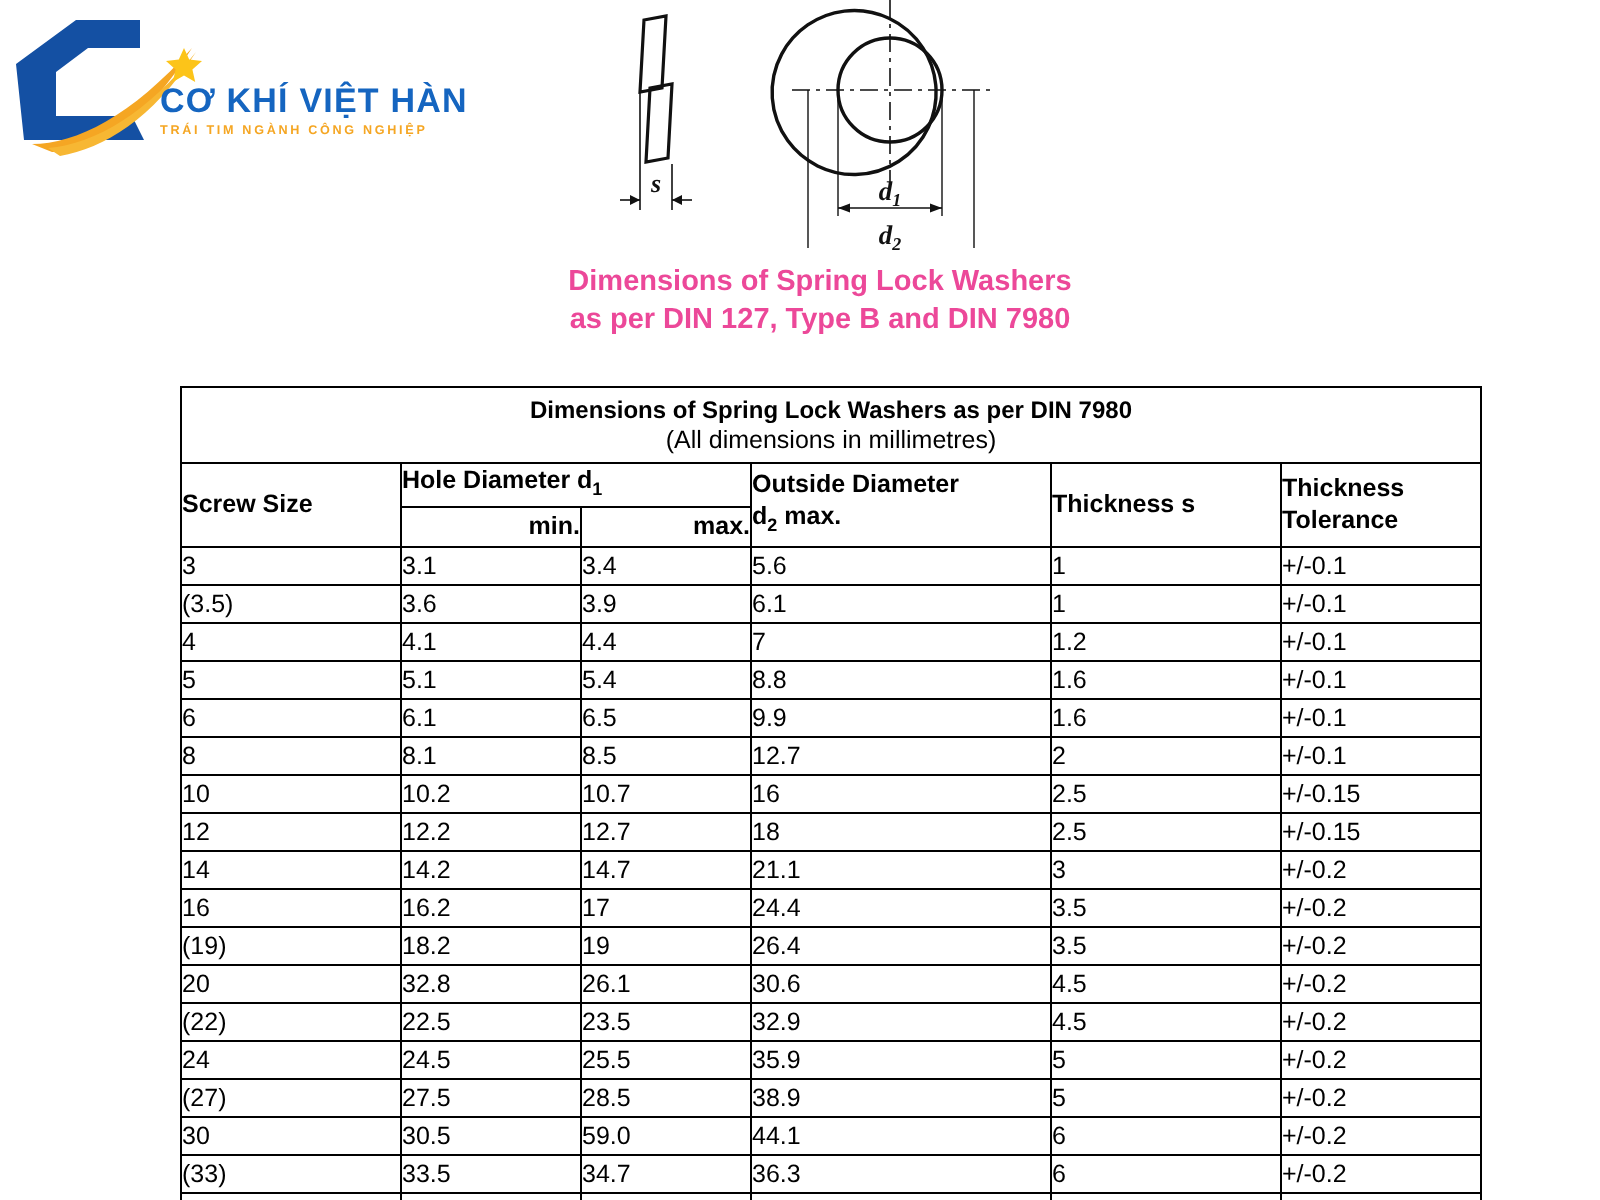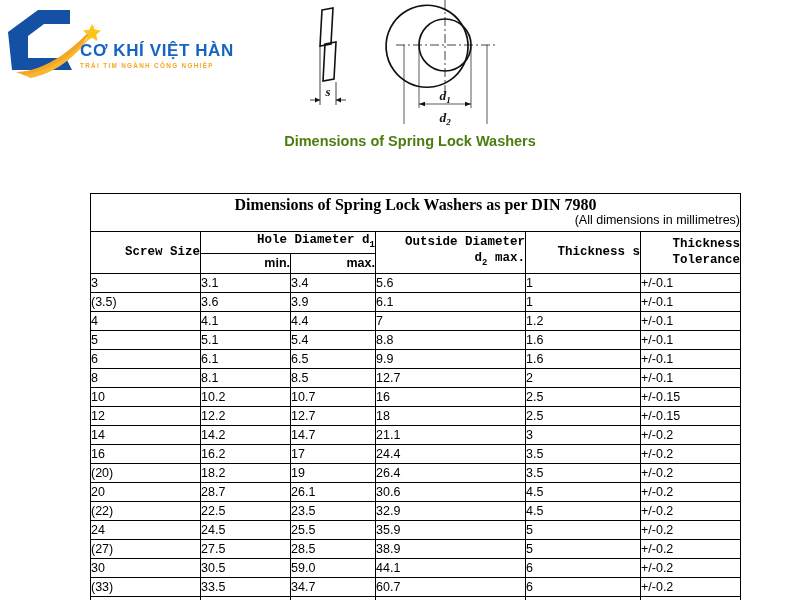--- a/index.html
+++ b/index.html
@@ -66,21 +66,21 @@
   
   #caption {
     position: absolute;
     left: 180px;
     top: 132px;
     width: 460px;
     text-align: center;
     font-size: 14.5px;
     font-weight: bold;
     line-height: 19px;
-    color: #4d7c0f;
+    color: #ec4899;
   }
 
   
   #table-wrap {
     position: absolute;
     left: 90px;
     top: 193px;
     width: 650px;
   }
   table.dims {
@@ -90,41 +90,39 @@
     font-size: 12.5px;
   }
   table.dims td, table.dims th {
     border: 1px solid #000000;
     padding: 0;
     vertical-align: middle;
   }
   .ttl-cell {
     text-align: center;
     font-weight: bold;
-    font-size: 16px;
+    font-size: 12px;
     padding: 3px 0 0 0 !important;
     line-height: 16px;
     border-bottom: none !important;
-    font-family: Liberation Serif, serif;
   }
   .sub-cell {
-    text-align: right;
+    text-align: center;
     font-size: 12.5px;
     font-weight: normal;
     padding: 0 0 3px 0 !important;
     line-height: 15px;
     border-top: none !important;
   }
   .hd {
-    text-align: right;
+    text-align: left;
     font-weight: bold;
     font-size: 12.5px;
     line-height: 16px;
     height: 20px;
-    font-family: Liberation Mono, monospace;
   }
   .hd.two-line {
     line-height: 16px;
     margin-top: 39px;
   }
   .hd-sub {
     text-align: right;
     font-weight: bold;
     font-size: 12.5px;
     height: 19px;
@@ -196,20 +194,21 @@
 
   <g stroke="#111111" stroke-width="0.7" fill="none">
     <line x1="104" y1="45" x2="104" y2="124"></line>
     <line x1="187" y1="45" x2="187" y2="124"></line>
   </g>
   <text x="145" y="122" font-family="'Liberation Serif', serif" font-size="13.5" font-weight="bold" font-style="italic" text-anchor="middle" fill="#111111">d<tspan font-size="9" dy="3">2</tspan></text>
 </svg>
 
 <div id="caption">
   <div>Dimensions of Spring Lock Washers</div>
+  <div>as per DIN 127, Type B and DIN 7980</div>
 </div>
 
 <div id="table-wrap">
   <table class="dims">
     <colgroup>
       <col style="width:110px">
         <col style="width:90px">
         <col style="width:85px">
       <col style="width:150px">
         <col style="width:115px">
@@ -317,30 +316,30 @@
         </tr>
         <tr>
           <td class="data">16</td>
           <td class="data">16.2</td>
           <td class="data">17</td>
           <td class="data">24.4</td>
           <td class="data">3.5</td>
           <td class="data">+/-0.2</td>
         </tr>
         <tr>
-          <td class="data">(20)</td>
+          <td class="data">(19)</td>
           <td class="data">18.2</td>
           <td class="data">19</td>
           <td class="data">26.4</td>
           <td class="data">3.5</td>
           <td class="data">+/-0.2</td>
         </tr>
         <tr>
           <td class="data">20</td>
-          <td class="data">28.7</td>
+          <td class="data">32.8</td>
           <td class="data">26.1</td>
           <td class="data">30.6</td>
           <td class="data">4.5</td>
           <td class="data">+/-0.2</td>
         </tr>
         <tr>
           <td class="data">(22)</td>
           <td class="data">22.5</td>
           <td class="data">23.5</td>
           <td class="data">32.9</td>
@@ -368,21 +367,21 @@
           <td class="data">30.5</td>
           <td class="data">59.0</td>
           <td class="data">44.1</td>
           <td class="data">6</td>
           <td class="data">+/-0.2</td>
         </tr>
         <tr>
           <td class="data">(33)</td>
           <td class="data">33.5</td>
           <td class="data">34.7</td>
-          <td class="data">60.7</td>
+          <td class="data">36.3</td>
           <td class="data">6</td>
           <td class="data">+/-0.2</td>
         </tr>
         <tr>
           <td class="data">36</td>
           <td class="data">36.5</td>
           <td class="data">37.7</td>
           <td class="data">52.2</td>
           <td class="data">7</td>
           <td class="data">+/-0.25</td>

